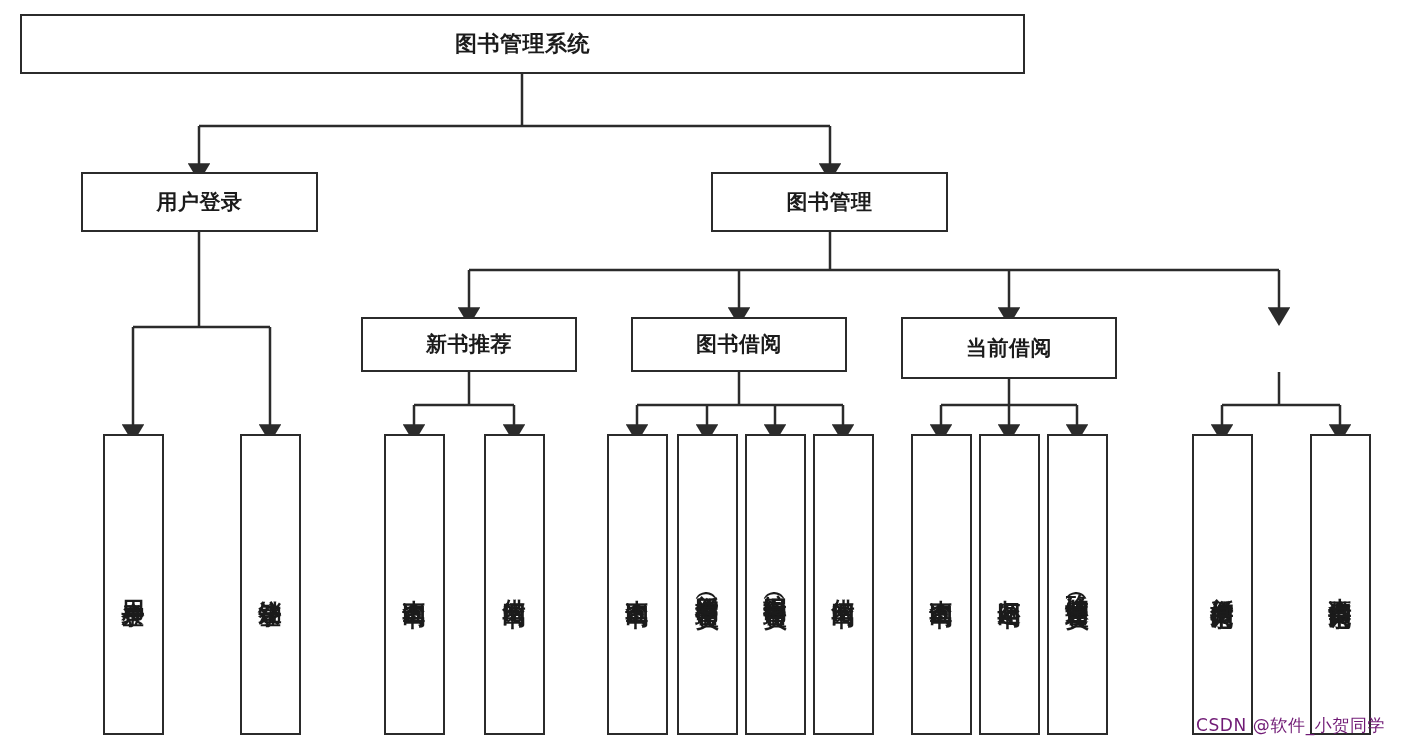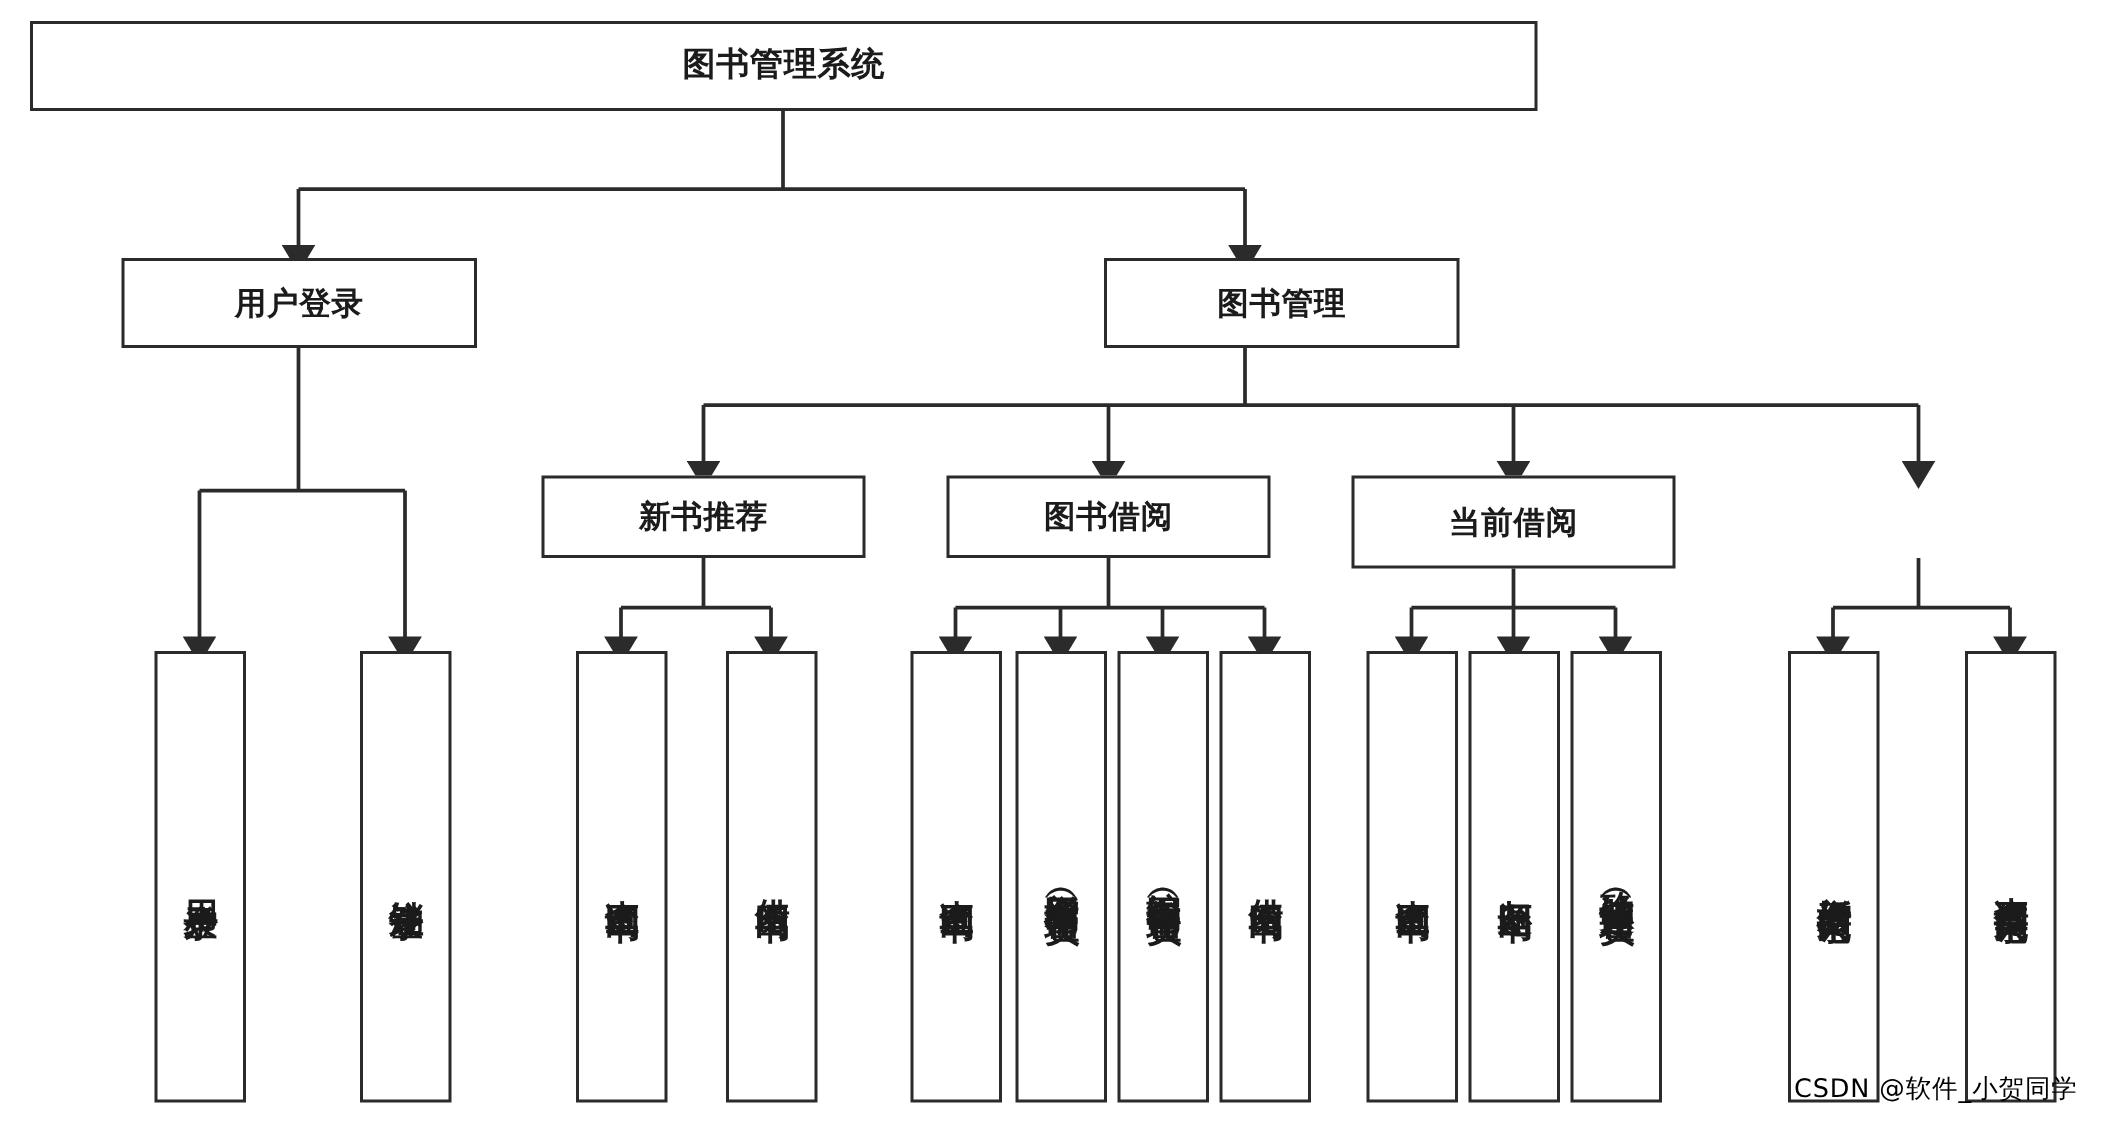--- a/index.html
+++ b/index.html
@@ -61,21 +61,21 @@
     text-orientation: upright;
     font-size: 23px;
     line-height: 1.05;
     letter-spacing: 2px;
     max-height: 272px;
     white-space: normal;
   }
   .watermark {
     position: absolute;
     font-size: 17px;
-    color: #000000;
+    color: #701a75;
     letter-spacing: 0.6px;
     white-space: nowrap;
     user-select: none;
   }
 </style>
 </head>
 <body>
 
 <div id="diagram-canvas">
 
@@ -130,21 +130,21 @@
   </svg>
 
   <div class="node horiz root" style="left:20px; top:14px; width:1005px; height:60px;">
     <span class="node-label">图书管理系统</span>
   </div>
 
   <div class="node horiz" style="left:81px; top:172px; width:237px; height:60px;">
     <span class="node-label">用户登录</span>
   </div>
 
-  <div class="node horiz" style="left:736px; top:172px; width:237px; height:60px;">
+  <div class="node horiz" style="left:711px; top:172px; width:237px; height:60px;">
     <span class="node-label">图书管理</span>
   </div>
 
   <div class="node horiz" style="left:631px; top:317px; width:216px; height:55px;">
     <span class="node-label">图书借阅</span>
   </div>
 
   <div class="node horiz" style="left:361px; top:317px; width:216px; height:55px;">
     <span class="node-label">新书推荐</span>
   </div>

